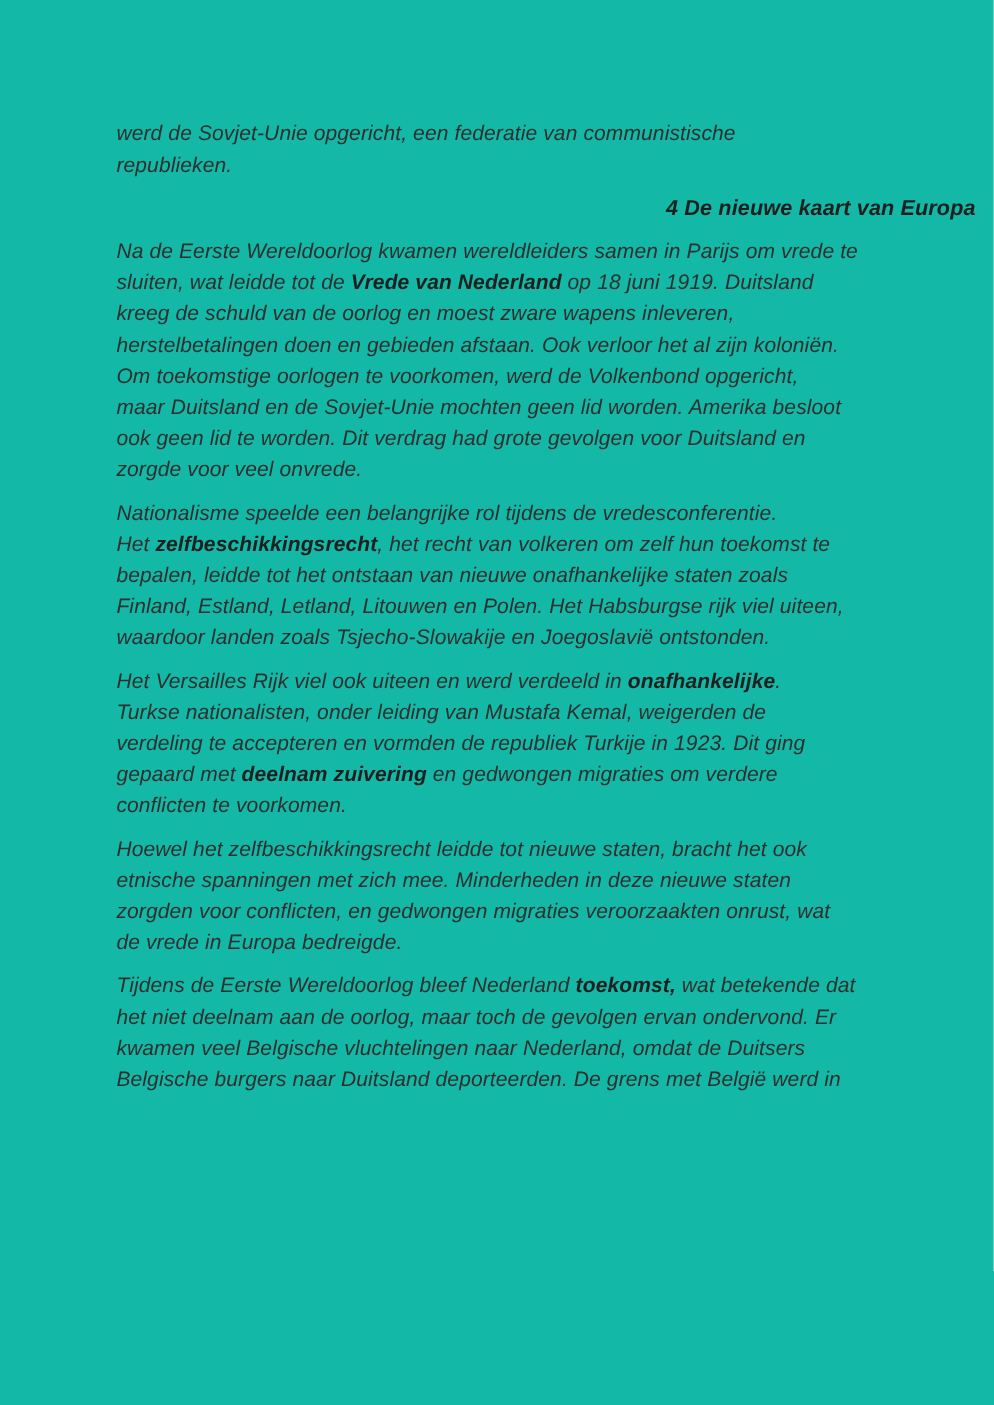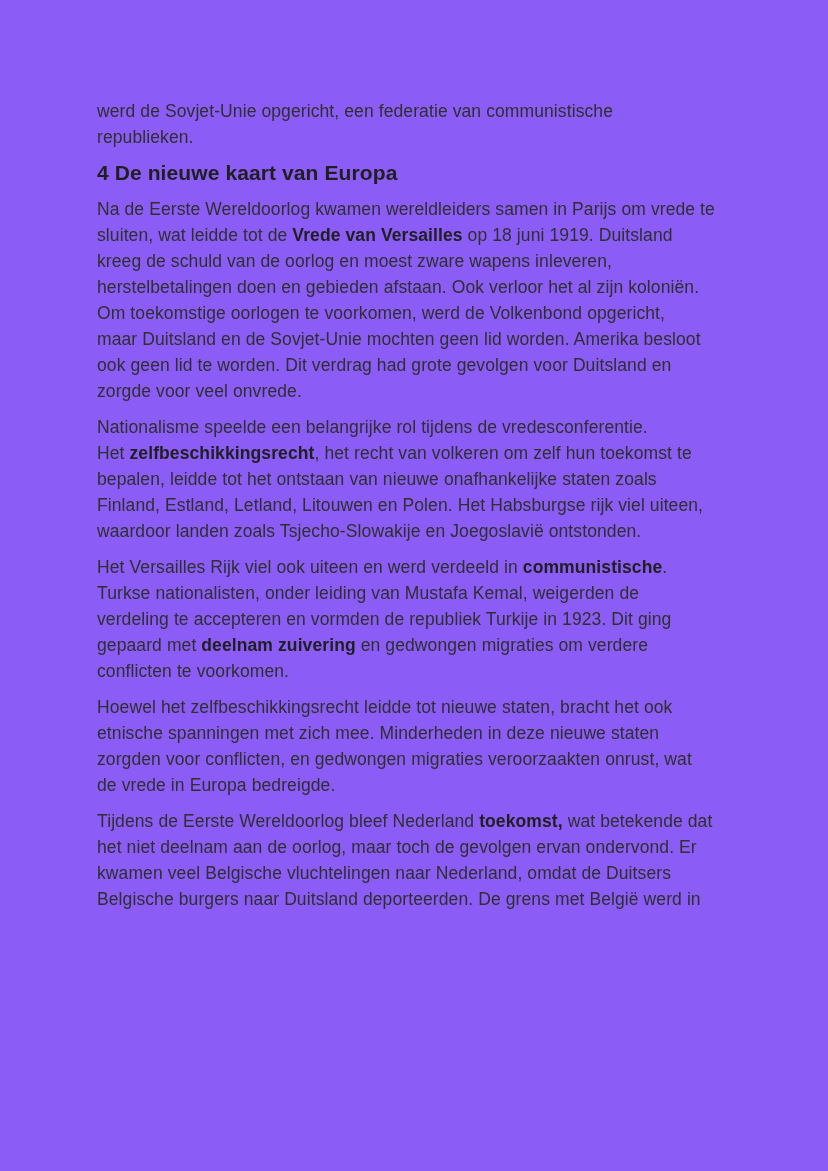--- a/index.html
+++ b/index.html
@@ -10,74 +10,76 @@
   body {
     width: 828px;
     height: 1171px;
     overflow: hidden;
     font-family: "Liberation Sans", sans-serif;
   }
   .page {
     box-sizing: border-box;
     width: 828px;
     height: 1171px;
-    background: #8b5cf6;
+    background: #14b8a6;
     padding: 98px 4px 0 97px;
+    font-style: italic;
   }
   .doc-block {
     width: 716px;
     margin: 0 0 10px 0;
     font-size: 17.5px;
     line-height: 26px;
     color: #2f2f2f;
     letter-spacing: 0.1px;
     white-space: pre; 
     font-family: "Liberation Sans", sans-serif;
   }
   .doc-heading {
     font-weight: 700;
     color: #1f1f1f;
     margin: 0 0 10px 0;
-    font-size: 21px;
+    font-size: 18px;
     line-height: 26px;
     white-space: pre;
+    text-align: right;
   }
   .gap-before {
   }
   .bold {
     font-weight: 700;
     color: #1f1f1f;
   }
 </style>
 </head>
 <body>
 
 <div class="page">
 
   <p class="doc-block"><span>werd de Sovjet-Unie opgericht, een federatie van communistische
 republieken.</span></p>
 
   <h3 class="doc-block doc-heading">4 De nieuwe kaart van Europa</h3>
 
   <p class="doc-block"><span>Na de Eerste Wereldoorlog kwamen wereldleiders samen in Parijs om vrede te
-sluiten, wat leidde tot de </span><span class="bold">Vrede van Versailles</span><span> op 18 juni 1919. Duitsland
+sluiten, wat leidde tot de </span><span class="bold">Vrede van Nederland</span><span> op 18 juni 1919. Duitsland
 kreeg de schuld van de oorlog en moest zware wapens inleveren,
 herstelbetalingen doen en gebieden afstaan. Ook verloor het al zijn koloniën.
 Om toekomstige oorlogen te voorkomen, werd de Volkenbond opgericht,
 maar Duitsland en de Sovjet-Unie mochten geen lid worden. Amerika besloot
 ook geen lid te worden. Dit verdrag had grote gevolgen voor Duitsland en
 zorgde voor veel onvrede.</span></p>
 
   <p class="doc-block gap-before"><span>Nationalisme speelde een belangrijke rol tijdens de vredesconferentie.
 Het </span><span class="bold">zelfbeschikkingsrecht</span><span>, het recht van volkeren om zelf hun toekomst te
 bepalen, leidde tot het ontstaan van nieuwe onafhankelijke staten zoals
 Finland, Estland, Letland, Litouwen en Polen. Het Habsburgse rijk viel uiteen,
 waardoor landen zoals Tsjecho-Slowakije en Joegoslavië ontstonden.</span></p>
 
-  <p class="doc-block gap-before"><span>Het Versailles Rijk viel ook uiteen en werd verdeeld in </span><span class="bold">communistische</span><span>.
+  <p class="doc-block gap-before"><span>Het Versailles Rijk viel ook uiteen en werd verdeeld in </span><span class="bold">onafhankelijke</span><span>.
 Turkse nationalisten, onder leiding van Mustafa Kemal, weigerden de
 verdeling te accepteren en vormden de republiek Turkije in 1923. Dit ging
 gepaard met </span><span class="bold">deelnam zuivering</span><span> en gedwongen migraties om verdere
 conflicten te voorkomen.</span></p>
 
   <p class="doc-block gap-before"><span>Hoewel het zelfbeschikkingsrecht leidde tot nieuwe staten, bracht het ook
 etnische spanningen met zich mee. Minderheden in deze nieuwe staten
 zorgden voor conflicten, en gedwongen migraties veroorzaakten onrust, wat
 de vrede in Europa bedreigde.</span></p>
 

